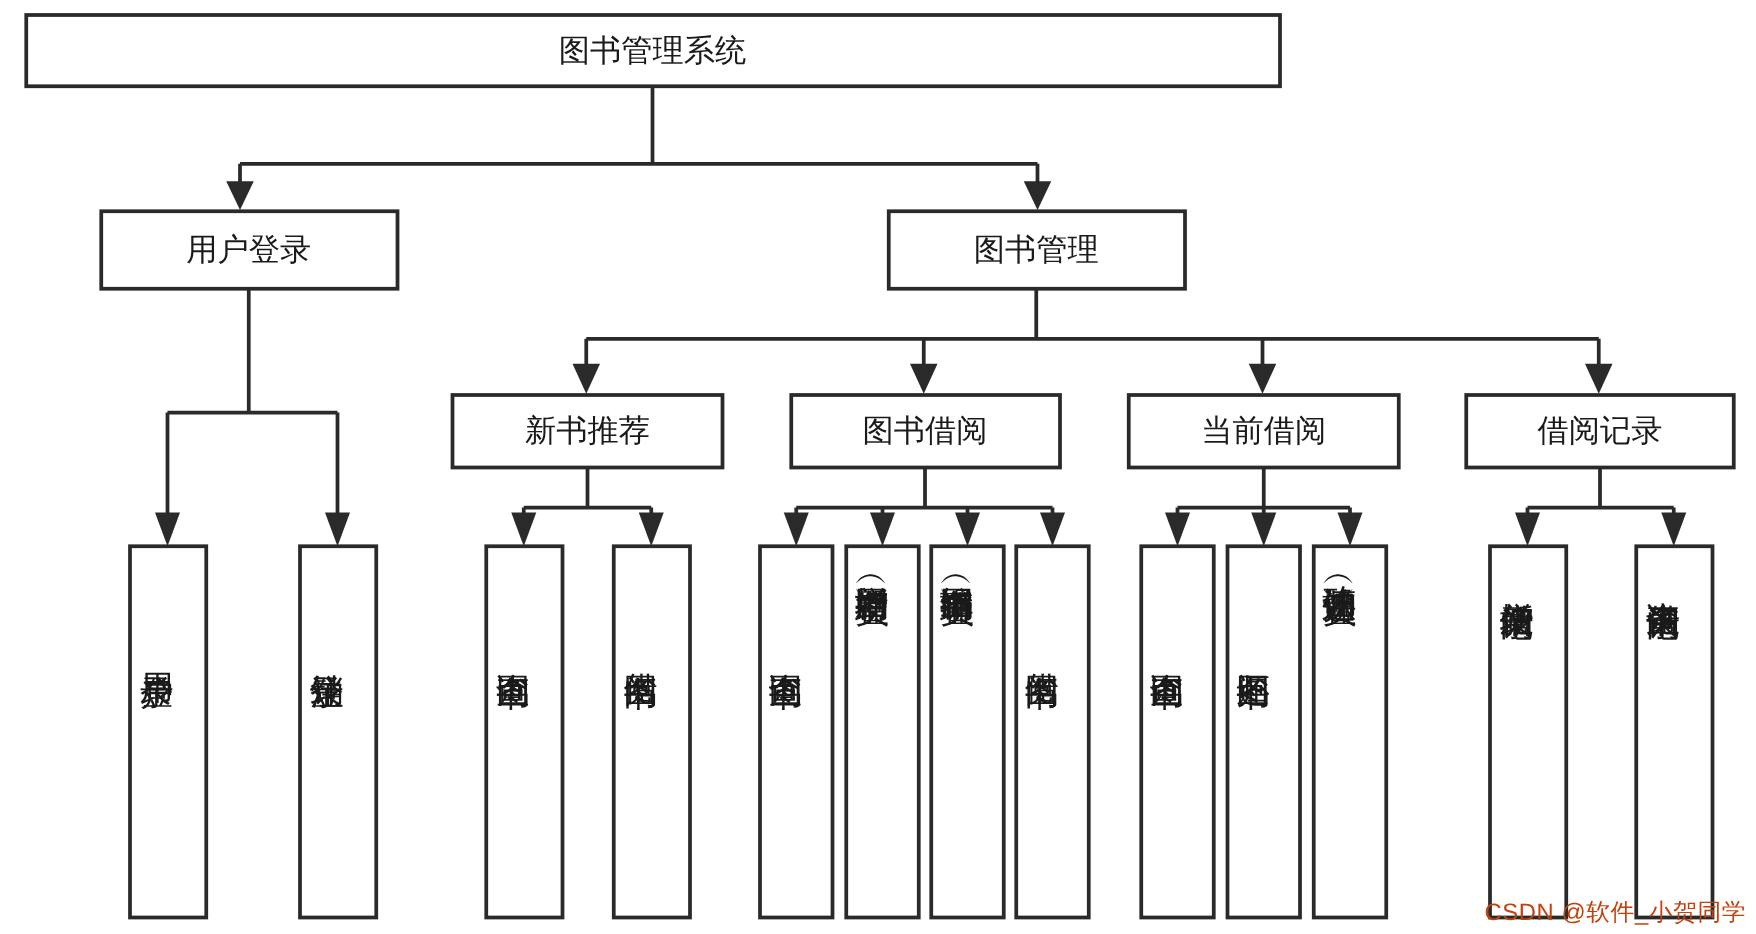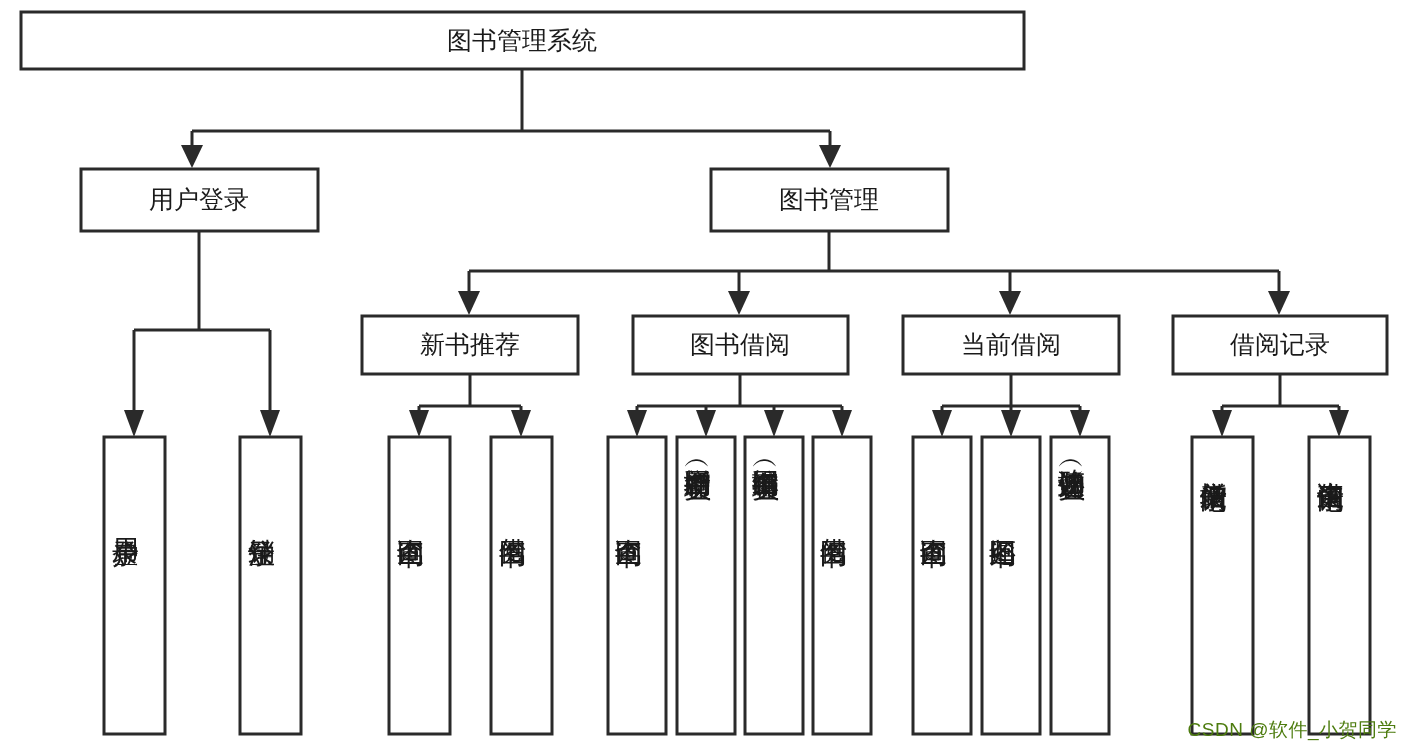--- a/index.html
+++ b/index.html
@@ -63,21 +63,21 @@
     white-space: nowrap;
     user-select: none;
     pointer-events: none;
   }
   .watermark {
     position: absolute;
     right: 8px;
     bottom: 4px;
     font-family: "Liberation Sans", "DejaVu Sans", sans-serif;
     font-size: 19px;
-    color: #4d7c0f;
+    color: #c2410c;
     letter-spacing: 0.5px;
     white-space: nowrap;
   }
 </style>
 </head>
 <body>
 
 <div id="diagram-root">
 
   <svg id="tree-svg" viewBox="0 0 1405 747" xmlns="http://www.w3.org/2000/svg">

